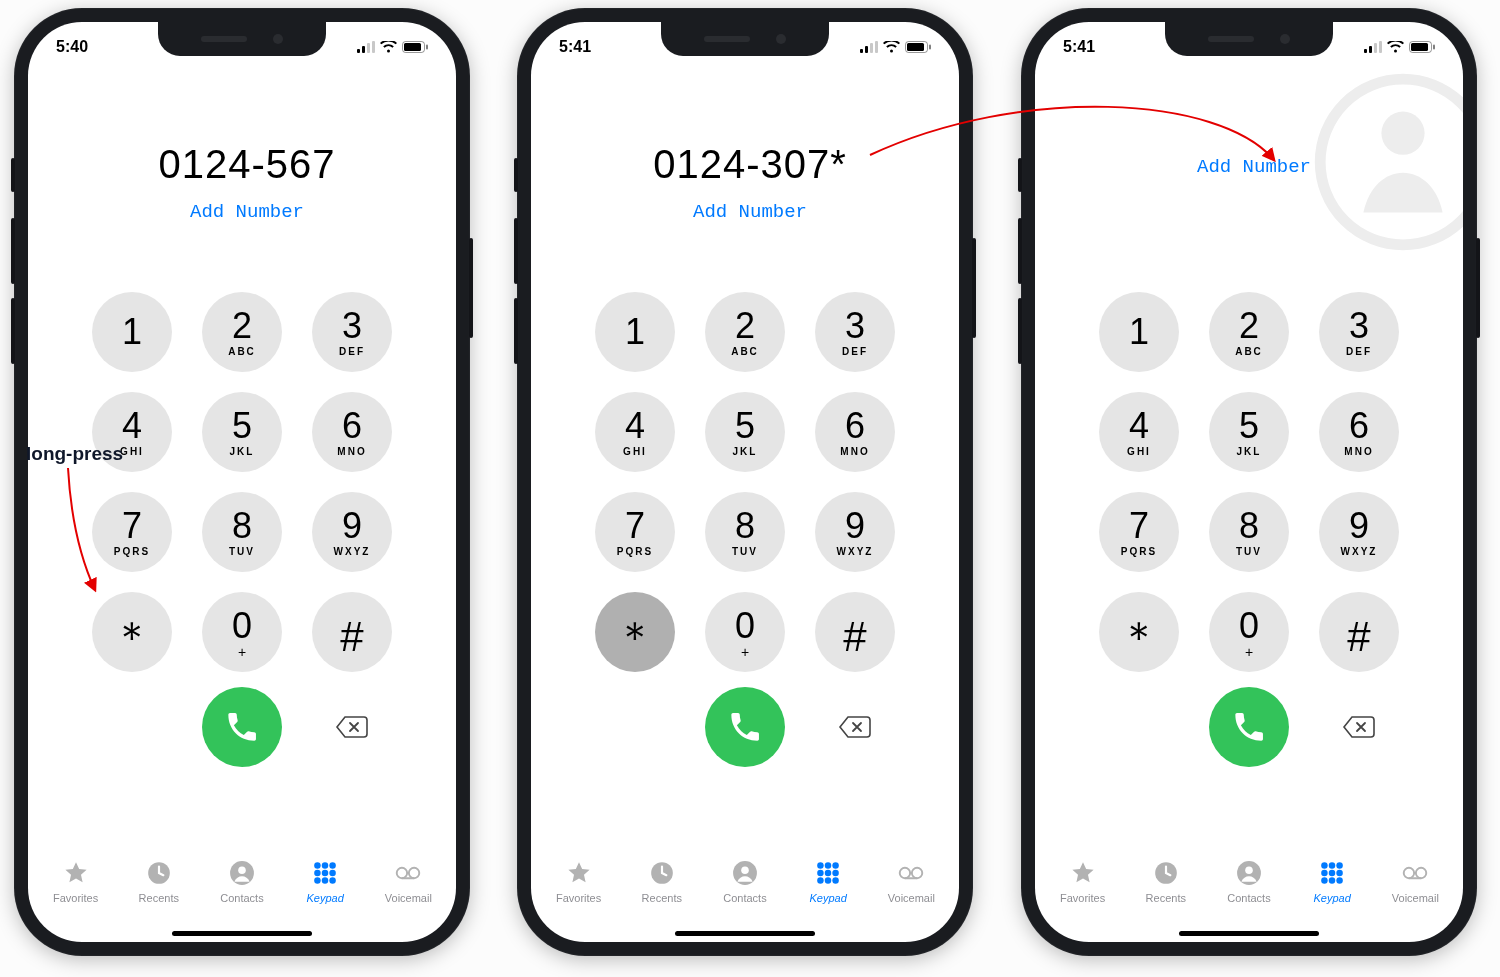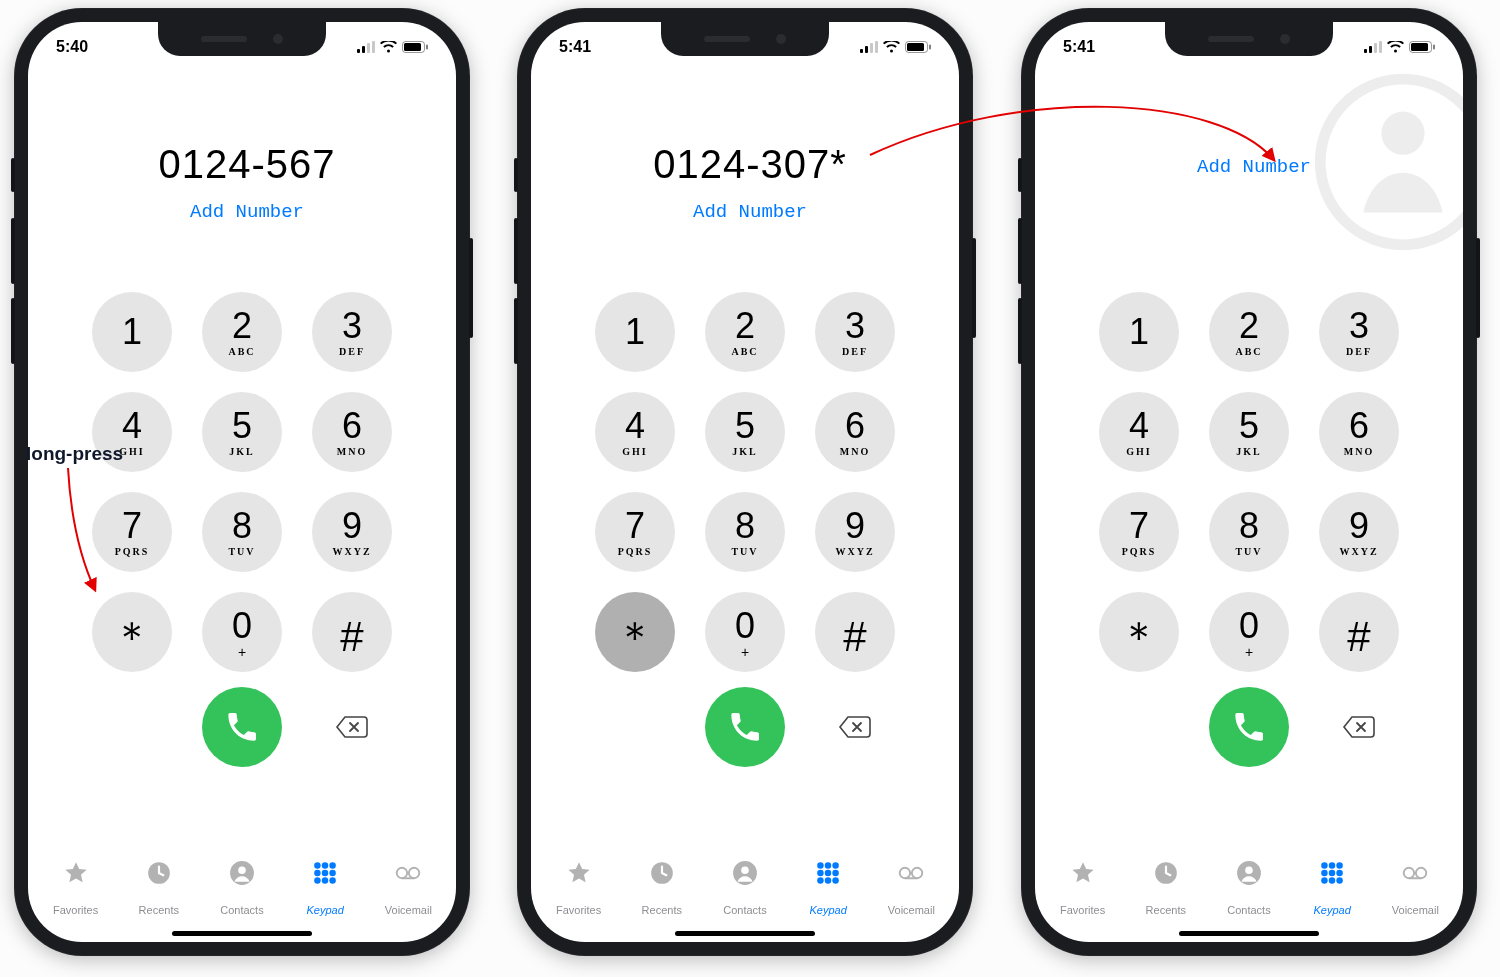--- a/index.html
+++ b/index.html
@@ -54,35 +54,35 @@
     gap:20px 30px;
   }
   .key{
     width:80px;height:80px;border-radius:50%;background:var(--key-bg);
     display:flex;flex-direction:column;align-items:center;justify-content:center;
     cursor:pointer;user-select:none;
   }
   .key.pressed{background:var(--key-bg-pressed);}
   .key .digit{font-size:36px;font-weight:400;line-height:1;color:var(--txt);}
   .key .digit.sym{font-size:42px;line-height:.8;padding-top:10px;}
-  .key .letters{font-size:10px;font-weight:700;letter-spacing:2px;color:var(--txt);margin-top:2px;font-family:Liberation Serif, serif;}
+  .key .letters{font-size:10px;font-weight:700;letter-spacing:2px;color:var(--txt);margin-top:2px;}
   .key .plus{font-size:14px;font-weight:400;line-height:.6;margin-top:4px;}
   
   .actionrow{
     position:absolute;top:665px;left:50%;transform:translateX(-50%);
     display:grid;grid-template-columns:repeat(3,80px);gap:20px 30px;align-items:center;
   }
   .callbtn{width:80px;height:80px;border-radius:50%;background:var(--green);display:flex;align-items:center;justify-content:center;}
   .delbtn{display:flex;align-items:center;justify-content:center;width:80px;height:80px;}
   
   .tabbar{
     position:absolute;bottom:12px;left:0;right:0;height:70px;display:flex;justify-content:space-around;align-items:flex-start;
     padding:0 6px;
   }
-  .tab{display:flex;flex-direction:column;align-items:center;gap:16px;font-size:11px;color:var(--tab-gray);width:72px;}
+  .tab{display:flex;flex-direction:column;align-items:center;gap:4px;font-size:11px;color:var(--tab-gray);width:72px;}
   .tab.active{color:var(--blue);font-style:italic;}
   .tab svg{width:26px;height:26px;}
   .homebar{position:absolute;bottom:6px;left:50%;transform:translateX(-50%);width:140px;height:5px;background:#000;border-radius:3px;}
   
   .anno{position:absolute;color:#0f172a;font-size:19px;font-weight:600;z-index:20;pointer-events:none;}
   svg.overlay{position:absolute;top:0;left:0;pointer-events:none;z-index:19;}
   
   .watermark{position:absolute;top:50px;right:-30px;width:180px;height:180px;opacity:.07;z-index:1;}
 </style>
 </head>

